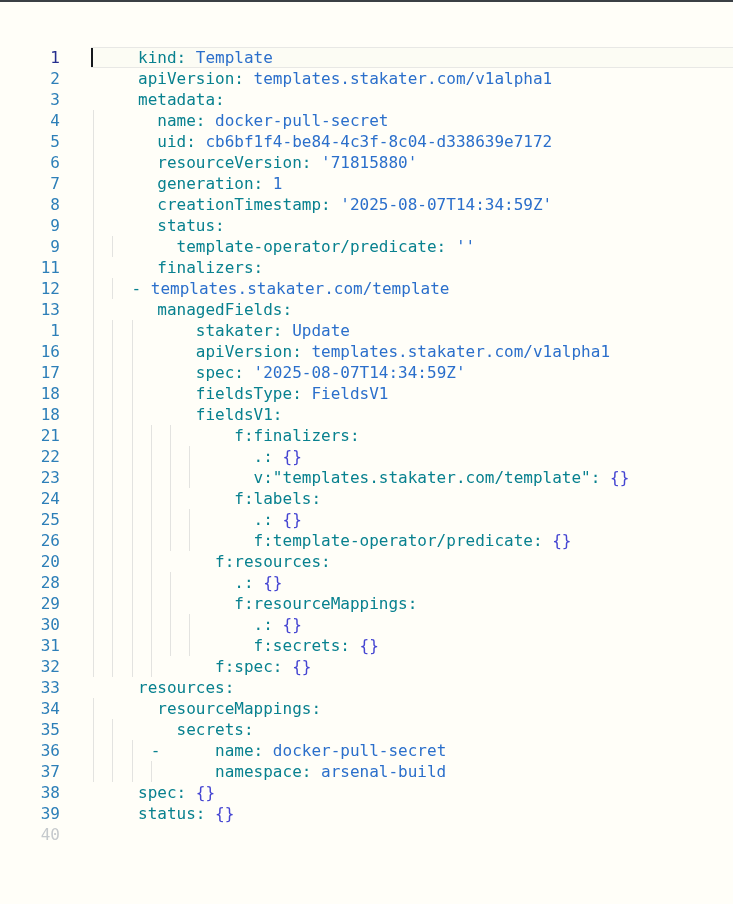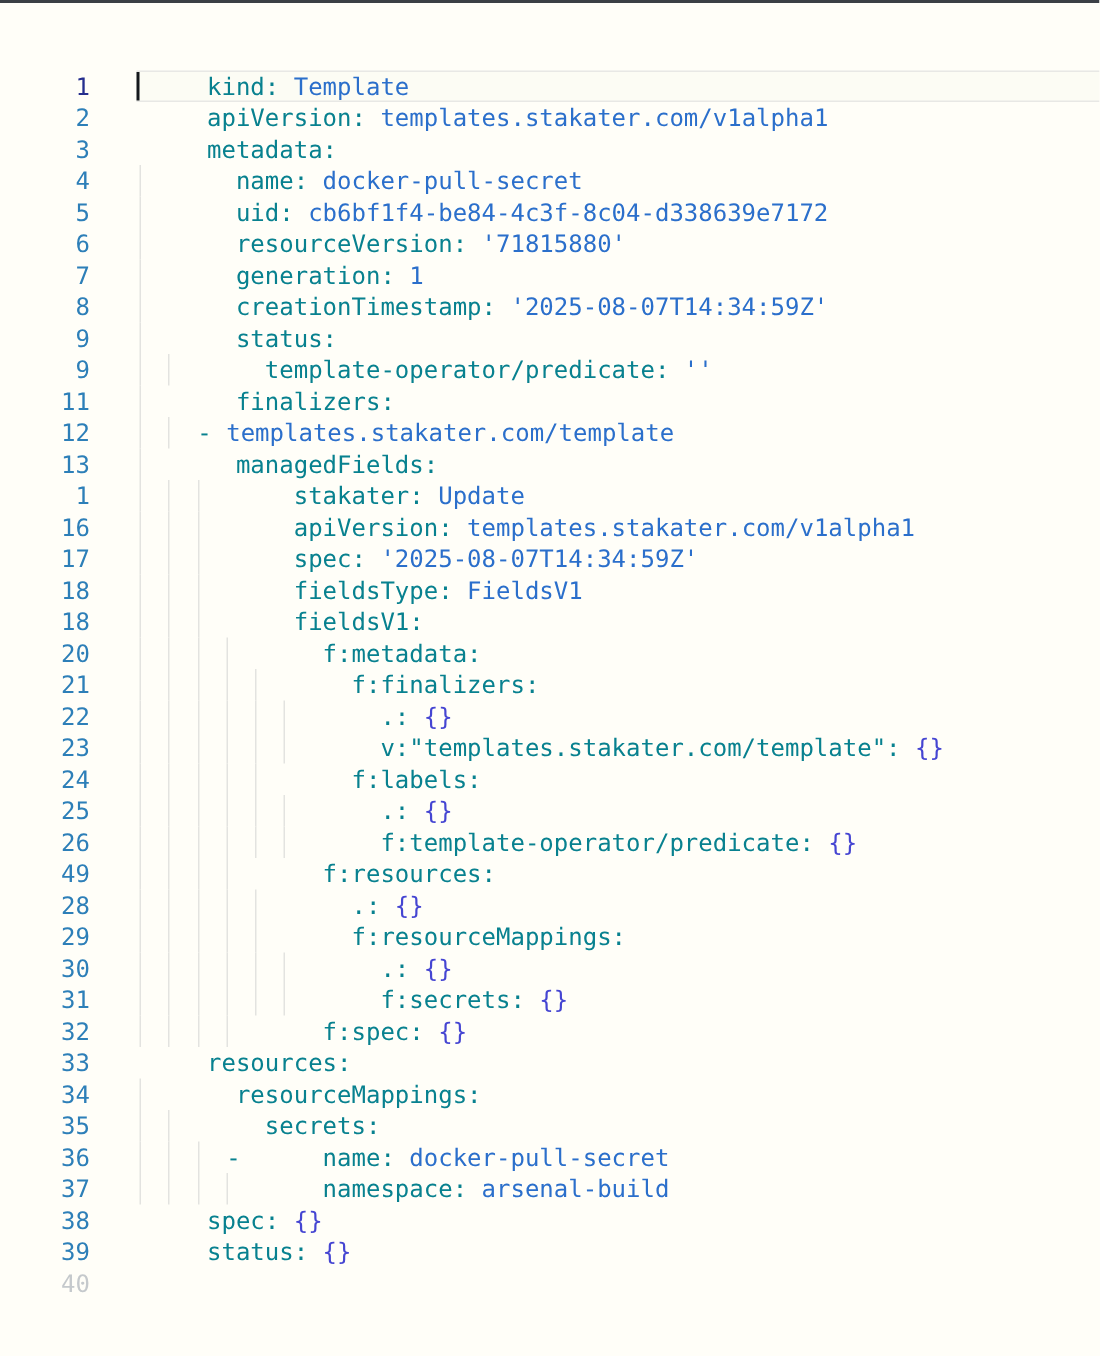--- a/index.html
+++ b/index.html
@@ -55,28 +55,27 @@
       <div class="line"><span class="ln">9</span><div class="guide" style="left: calc(0ch + 93px);"></div><span class="code">  <span class="tk-k">status:</span></span></div>
       <div class="line"><span class="ln">9</span><div class="guide" style="left: calc(0ch + 93px);"></div><div class="guide" style="left: calc(2ch + 93px);"></div><span class="code">    <span class="tk-k">template-operator/predicate:</span><span class="tk-v"> ''</span></span></div>
       <div class="line"><span class="ln">11</span><div class="guide" style="left: calc(0ch + 93px);"></div><span class="code">  <span class="tk-k">finalizers:</span></span></div>
       <div class="line"><span class="ln">12</span><div class="guide" style="left: calc(0ch + 93px);"></div><div class="guide" style="left: calc(2ch + 93px);"></div><span class="code">    <span class="tk-d">- </span><span class="tk-v">templates.stakater.com/template</span></span></div>
       <div class="line"><span class="ln">13</span><div class="guide" style="left: calc(0ch + 93px);"></div><span class="code">  <span class="tk-k">managedFields:</span></span></div>
       <div class="line"><span class="ln">1</span><div class="guide" style="left: calc(0ch + 93px);"></div><div class="guide" style="left: calc(2ch + 93px);"></div><div class="guide" style="left: calc(4ch + 93px);"></div><span class="code">      <span class="tk-k">stakater:</span><span class="tk-v"> Update</span></span></div>
       <div class="line"><span class="ln">16</span><div class="guide" style="left: calc(0ch + 93px);"></div><div class="guide" style="left: calc(2ch + 93px);"></div><div class="guide" style="left: calc(4ch + 93px);"></div><span class="code">      <span class="tk-k">apiVersion:</span><span class="tk-v"> templates.stakater.com/v1alpha1</span></span></div>
       <div class="line"><span class="ln">17</span><div class="guide" style="left: calc(0ch + 93px);"></div><div class="guide" style="left: calc(2ch + 93px);"></div><div class="guide" style="left: calc(4ch + 93px);"></div><span class="code">      <span class="tk-k">spec:</span><span class="tk-v"> '2025-08-07T14:34:59Z'</span></span></div>
       <div class="line"><span class="ln">18</span><div class="guide" style="left: calc(0ch + 93px);"></div><div class="guide" style="left: calc(2ch + 93px);"></div><div class="guide" style="left: calc(4ch + 93px);"></div><span class="code">      <span class="tk-k">fieldsType:</span><span class="tk-v"> FieldsV1</span></span></div>
       <div class="line"><span class="ln">18</span><div class="guide" style="left: calc(0ch + 93px);"></div><div class="guide" style="left: calc(2ch + 93px);"></div><div class="guide" style="left: calc(4ch + 93px);"></div><span class="code">      <span class="tk-k">fieldsV1:</span></span></div>
-      <div class="line"><span class="ln">20</span><div class="guide" style="left: calc(0ch + 93px);"></div><div class="guide" style="left: calc(2ch + 93px);"></div><div class="guide" style="left: calc(4ch + 93px);"></div><div class="guide" style="left: calc(6ch + 93px);"></div><span class="code">        <span class="tk-k">f:metadata:</span></span></div>
       <div class="line"><span class="ln">21</span><div class="guide" style="left: calc(0ch + 93px);"></div><div class="guide" style="left: calc(2ch + 93px);"></div><div class="guide" style="left: calc(4ch + 93px);"></div><div class="guide" style="left: calc(6ch + 93px);"></div><div class="guide" style="left: calc(8ch + 93px);"></div><span class="code">          <span class="tk-k">f:finalizers:</span></span></div>
       <div class="line"><span class="ln">22</span><div class="guide" style="left: calc(0ch + 93px);"></div><div class="guide" style="left: calc(2ch + 93px);"></div><div class="guide" style="left: calc(4ch + 93px);"></div><div class="guide" style="left: calc(6ch + 93px);"></div><div class="guide" style="left: calc(8ch + 93px);"></div><div class="guide" style="left: calc(10ch + 93px);"></div><span class="code">            <span class="tk-k">.: </span><span class="tk-b">{}</span></span></div>
       <div class="line"><span class="ln">23</span><div class="guide" style="left: calc(0ch + 93px);"></div><div class="guide" style="left: calc(2ch + 93px);"></div><div class="guide" style="left: calc(4ch + 93px);"></div><div class="guide" style="left: calc(6ch + 93px);"></div><div class="guide" style="left: calc(8ch + 93px);"></div><div class="guide" style="left: calc(10ch + 93px);"></div><span class="code">            <span class="tk-k">v:"templates.stakater.com/template": </span><span class="tk-b">{}</span></span></div>
       <div class="line"><span class="ln">24</span><div class="guide" style="left: calc(0ch + 93px);"></div><div class="guide" style="left: calc(2ch + 93px);"></div><div class="guide" style="left: calc(4ch + 93px);"></div><div class="guide" style="left: calc(6ch + 93px);"></div><div class="guide" style="left: calc(8ch + 93px);"></div><span class="code">          <span class="tk-k">f:labels:</span></span></div>
       <div class="line"><span class="ln">25</span><div class="guide" style="left: calc(0ch + 93px);"></div><div class="guide" style="left: calc(2ch + 93px);"></div><div class="guide" style="left: calc(4ch + 93px);"></div><div class="guide" style="left: calc(6ch + 93px);"></div><div class="guide" style="left: calc(8ch + 93px);"></div><div class="guide" style="left: calc(10ch + 93px);"></div><span class="code">            <span class="tk-k">.: </span><span class="tk-b">{}</span></span></div>
       <div class="line"><span class="ln">26</span><div class="guide" style="left: calc(0ch + 93px);"></div><div class="guide" style="left: calc(2ch + 93px);"></div><div class="guide" style="left: calc(4ch + 93px);"></div><div class="guide" style="left: calc(6ch + 93px);"></div><div class="guide" style="left: calc(8ch + 93px);"></div><div class="guide" style="left: calc(10ch + 93px);"></div><span class="code">            <span class="tk-k">f:template-operator/predicate: </span><span class="tk-b">{}</span></span></div>
-      <div class="line"><span class="ln">49</span><div class="guide" style="left: calc(0ch + 93px);"></div><div class="guide" style="left: calc(2ch + 93px);"></div><div class="guide" style="left: calc(4ch + 93px);"></div><div class="guide" style="left: calc(6ch + 93px);"></div><span class="code">        <span class="tk-k">f:resources:</span></span></div>
+      <div class="line"><span class="ln">20</span><div class="guide" style="left: calc(0ch + 93px);"></div><div class="guide" style="left: calc(2ch + 93px);"></div><div class="guide" style="left: calc(4ch + 93px);"></div><div class="guide" style="left: calc(6ch + 93px);"></div><span class="code">        <span class="tk-k">f:resources:</span></span></div>
       <div class="line"><span class="ln">28</span><div class="guide" style="left: calc(0ch + 93px);"></div><div class="guide" style="left: calc(2ch + 93px);"></div><div class="guide" style="left: calc(4ch + 93px);"></div><div class="guide" style="left: calc(6ch + 93px);"></div><div class="guide" style="left: calc(8ch + 93px);"></div><span class="code">          <span class="tk-k">.: </span><span class="tk-b">{}</span></span></div>
       <div class="line"><span class="ln">29</span><div class="guide" style="left: calc(0ch + 93px);"></div><div class="guide" style="left: calc(2ch + 93px);"></div><div class="guide" style="left: calc(4ch + 93px);"></div><div class="guide" style="left: calc(6ch + 93px);"></div><div class="guide" style="left: calc(8ch + 93px);"></div><span class="code">          <span class="tk-k">f:resourceMappings:</span></span></div>
       <div class="line"><span class="ln">30</span><div class="guide" style="left: calc(0ch + 93px);"></div><div class="guide" style="left: calc(2ch + 93px);"></div><div class="guide" style="left: calc(4ch + 93px);"></div><div class="guide" style="left: calc(6ch + 93px);"></div><div class="guide" style="left: calc(8ch + 93px);"></div><div class="guide" style="left: calc(10ch + 93px);"></div><span class="code">            <span class="tk-k">.: </span><span class="tk-b">{}</span></span></div>
       <div class="line"><span class="ln">31</span><div class="guide" style="left: calc(0ch + 93px);"></div><div class="guide" style="left: calc(2ch + 93px);"></div><div class="guide" style="left: calc(4ch + 93px);"></div><div class="guide" style="left: calc(6ch + 93px);"></div><div class="guide" style="left: calc(8ch + 93px);"></div><div class="guide" style="left: calc(10ch + 93px);"></div><span class="code">            <span class="tk-k">f:secrets: </span><span class="tk-b">{}</span></span></div>
       <div class="line"><span class="ln">32</span><div class="guide" style="left: calc(0ch + 93px);"></div><div class="guide" style="left: calc(2ch + 93px);"></div><div class="guide" style="left: calc(4ch + 93px);"></div><div class="guide" style="left: calc(6ch + 93px);"></div><span class="code">        <span class="tk-k">f:spec: </span><span class="tk-b">{}</span></span></div>
       <div class="line"><span class="ln">33</span><span class="code"><span class="tk-k">resources:</span></span></div>
       <div class="line"><span class="ln">34</span><div class="guide" style="left: calc(0ch + 93px);"></div><span class="code">  <span class="tk-k">resourceMappings:</span></span></div>
       <div class="line"><span class="ln">35</span><div class="guide" style="left: calc(0ch + 93px);"></div><div class="guide" style="left: calc(2ch + 93px);"></div><span class="code">    <span class="tk-k">secrets:</span></span></div>
       <div class="line"><span class="ln">36</span><div class="guide" style="left: calc(0ch + 93px);"></div><div class="guide" style="left: calc(2ch + 93px);"></div><div class="guide" style="left: calc(4ch + 93px);"></div><span class="code">      <span class="tk-d">- </span><span class="tk-k">name:</span><span class="tk-v"> docker-pull-secret</span></span></div>
       <div class="line"><span class="ln">37</span><div class="guide" style="left: calc(0ch + 93px);"></div><div class="guide" style="left: calc(2ch + 93px);"></div><div class="guide" style="left: calc(4ch + 93px);"></div><div class="guide" style="left: calc(6ch + 93px);"></div><span class="code">        <span class="tk-k">namespace:</span><span class="tk-v"> arsenal-build</span></span></div>

